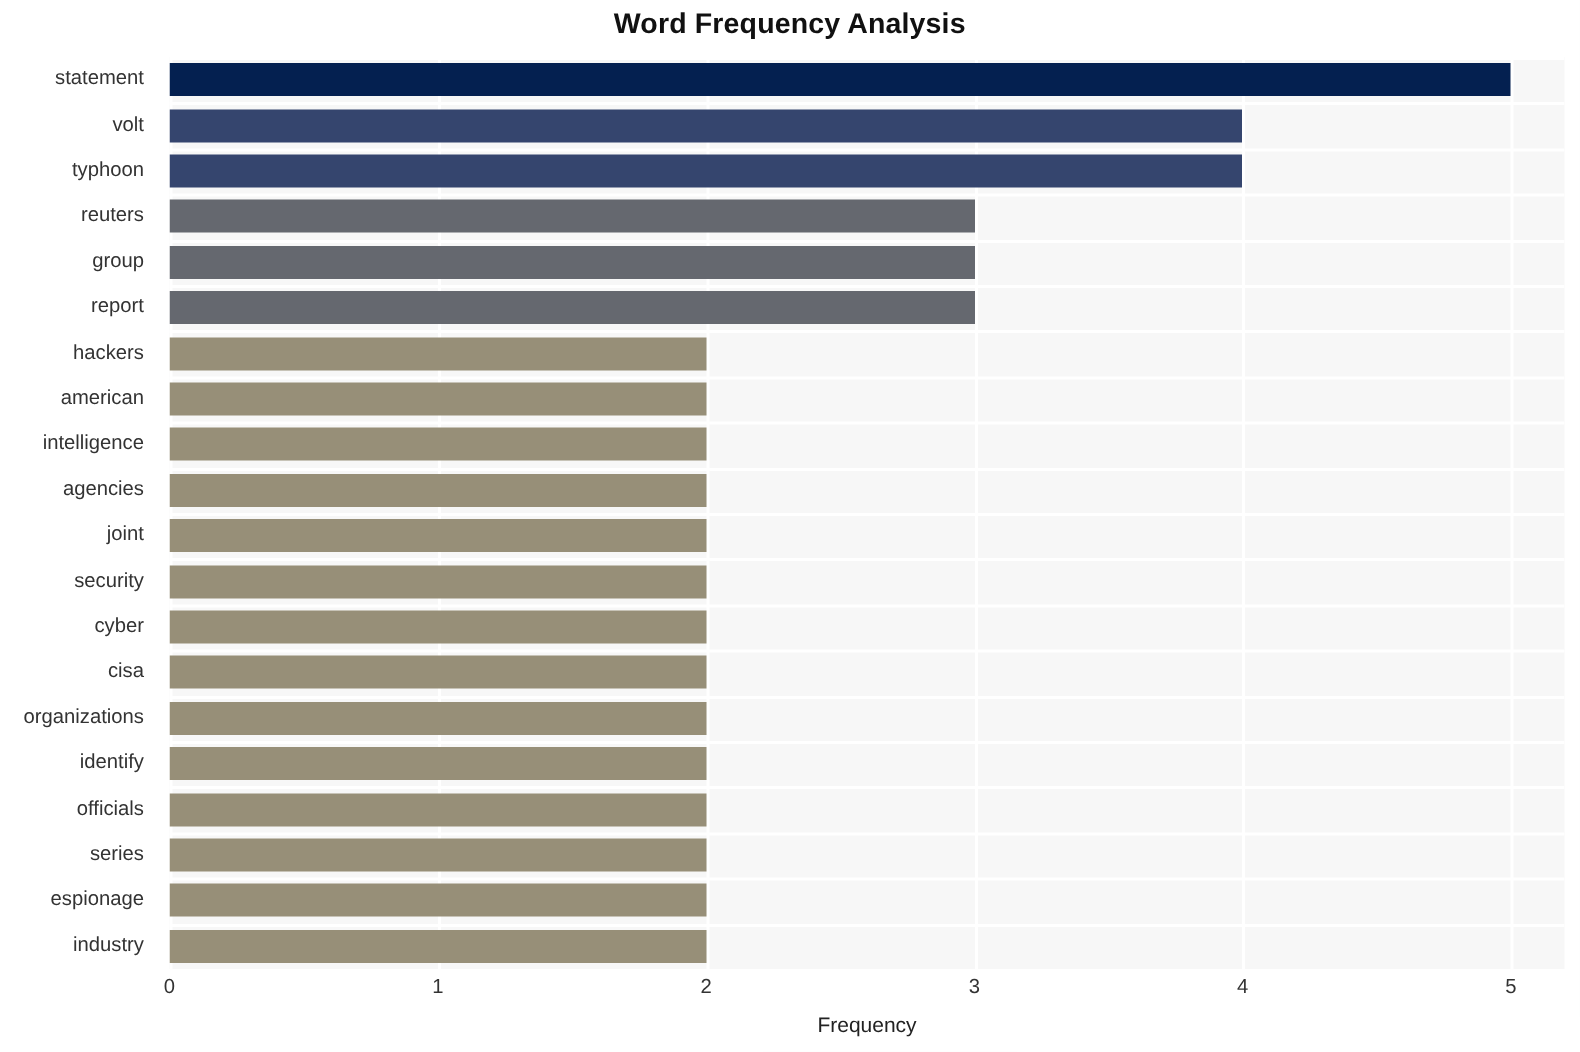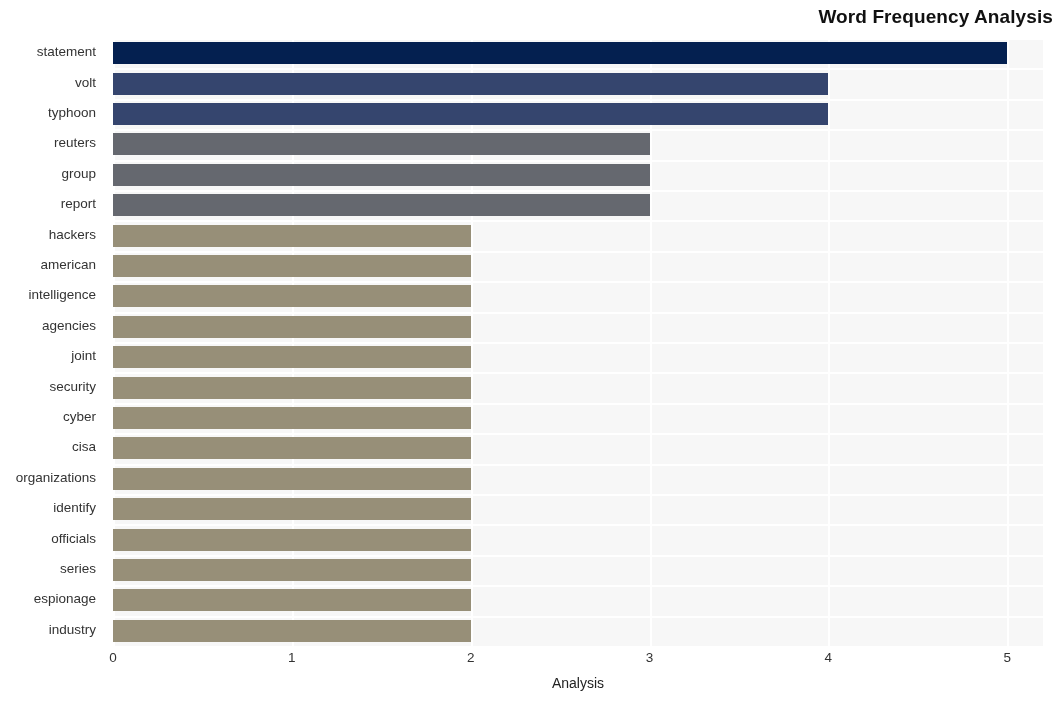--- a/index.html
+++ b/index.html
@@ -17,21 +17,21 @@
     position: relative;
     width: 1053px;
     height: 701px;
     background: #ffffff;
   }
   #chart-title {
     position: absolute;
     left: 0;
     top: 6px;
     width: 1053px;
-    text-align: right;
+    text-align: center;
     font-size: 19px;
     font-weight: bold;
     color: #111111;
     letter-spacing: 0.1px;
   }
   
   #plot-area {
     position: absolute;
     left: 113px;
     top: 38px;
@@ -188,15 +188,15 @@
 
   <div id="x-ticks">
       <div class="xtick" style="left: 0px; color: rgb(51, 51, 51);">0</div>
       <div class="xtick" style="left: 178.846px; color: rgb(51, 51, 51);">1</div>
       <div class="xtick" style="left: 357.692px; color: rgb(51, 51, 51);">2</div>
       <div class="xtick" style="left: 536.538px; color: rgb(51, 51, 51);">3</div>
       <div class="xtick" style="left: 715.385px; color: rgb(51, 51, 51);">4</div>
       <div class="xtick" style="left: 894.231px; color: rgb(51, 51, 51);">5</div>
     </div>
 
-  <div id="x-axis-label">Analysis</div>
+  <div id="x-axis-label">Frequency</div>
 
 </div>
 
 </body></html>

